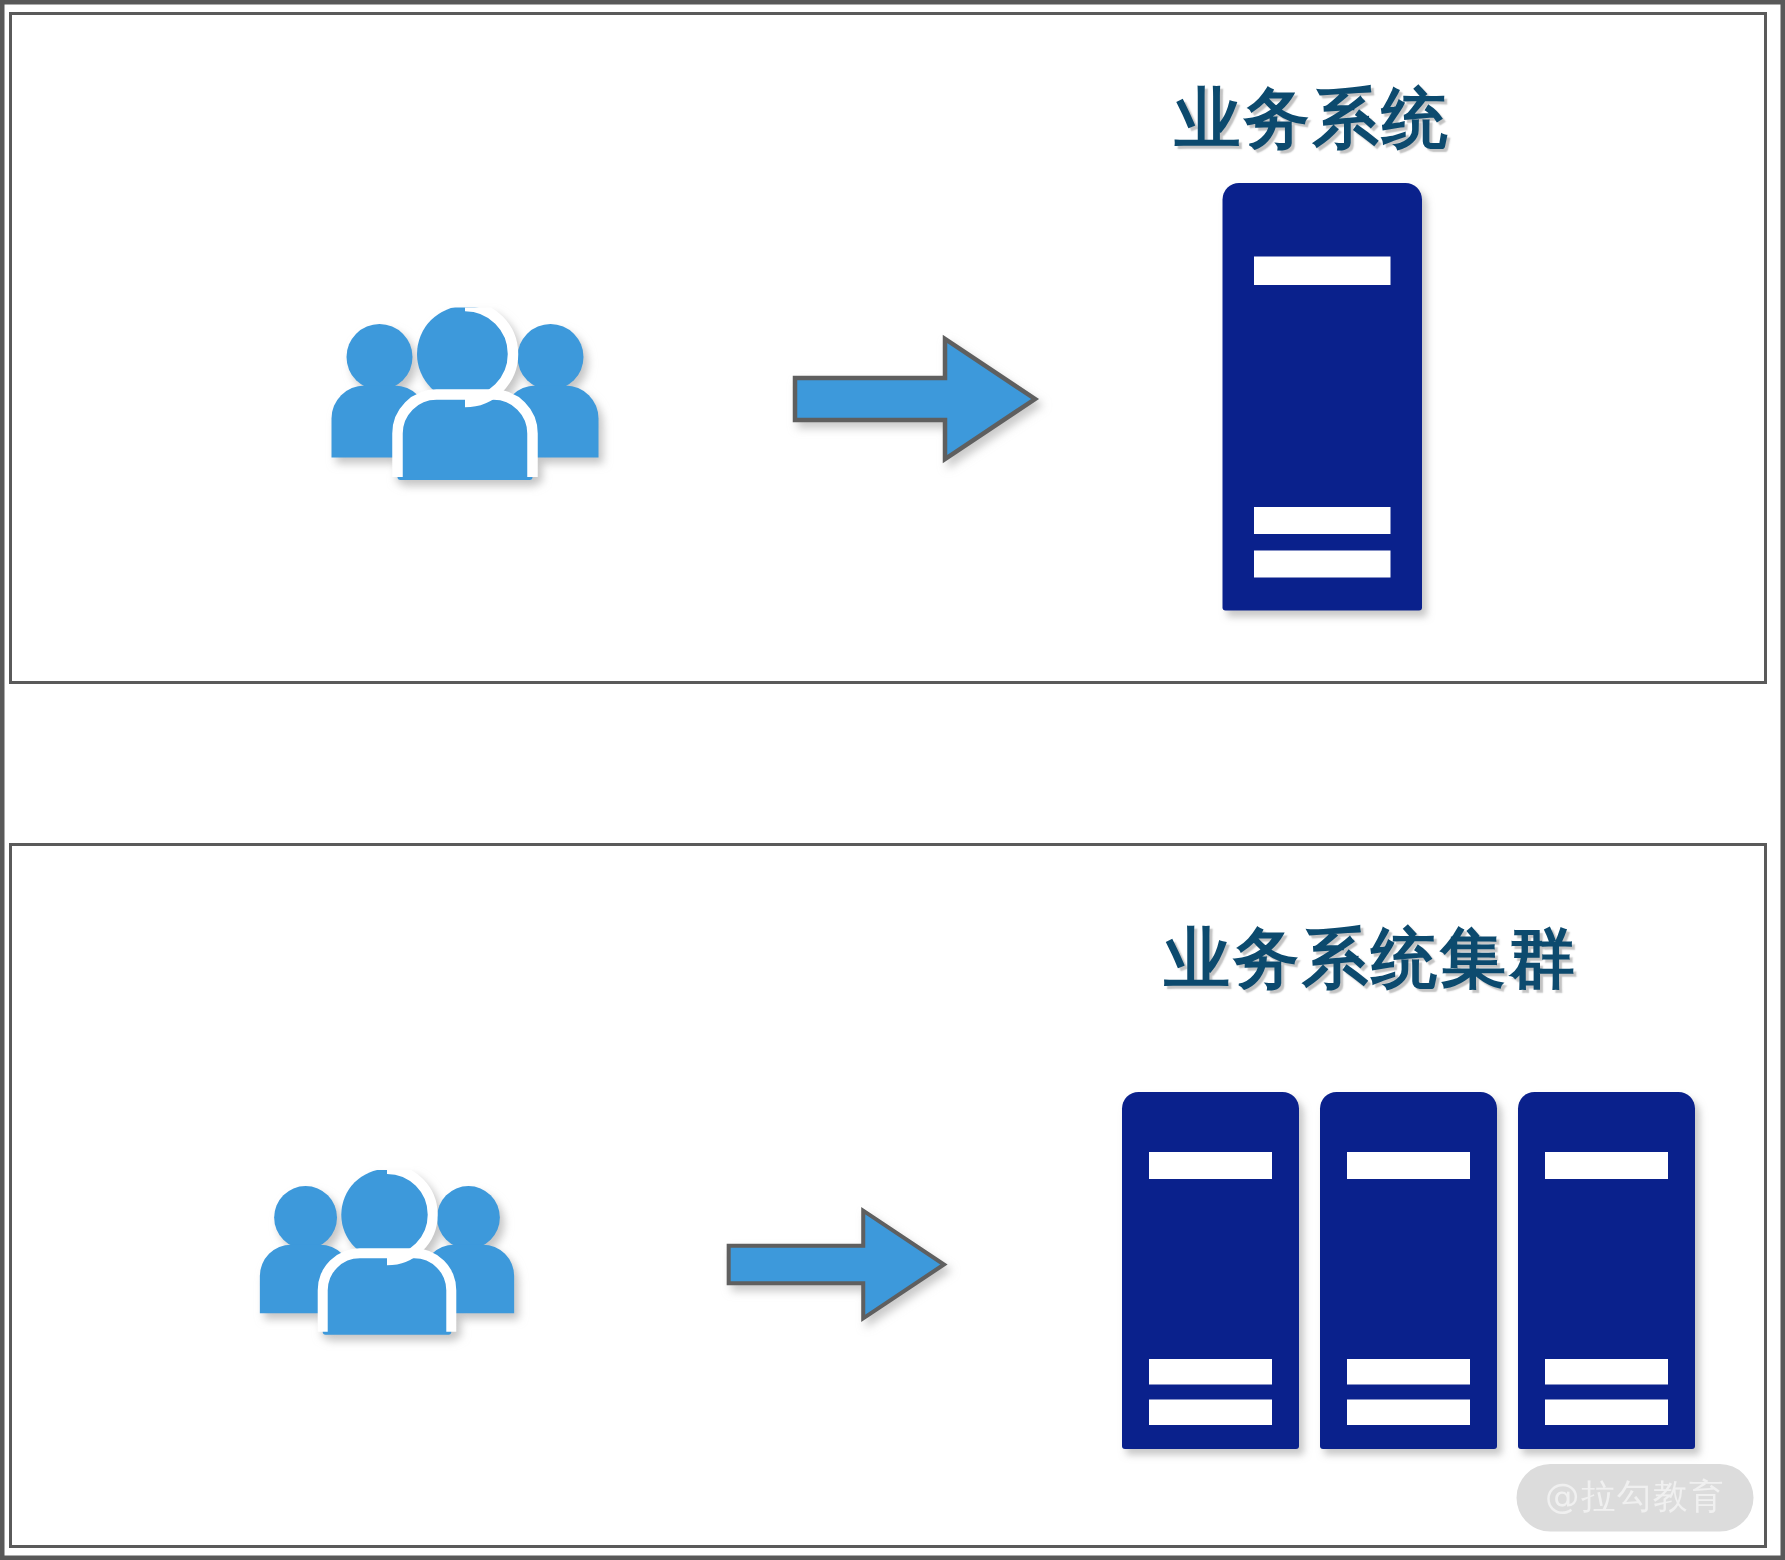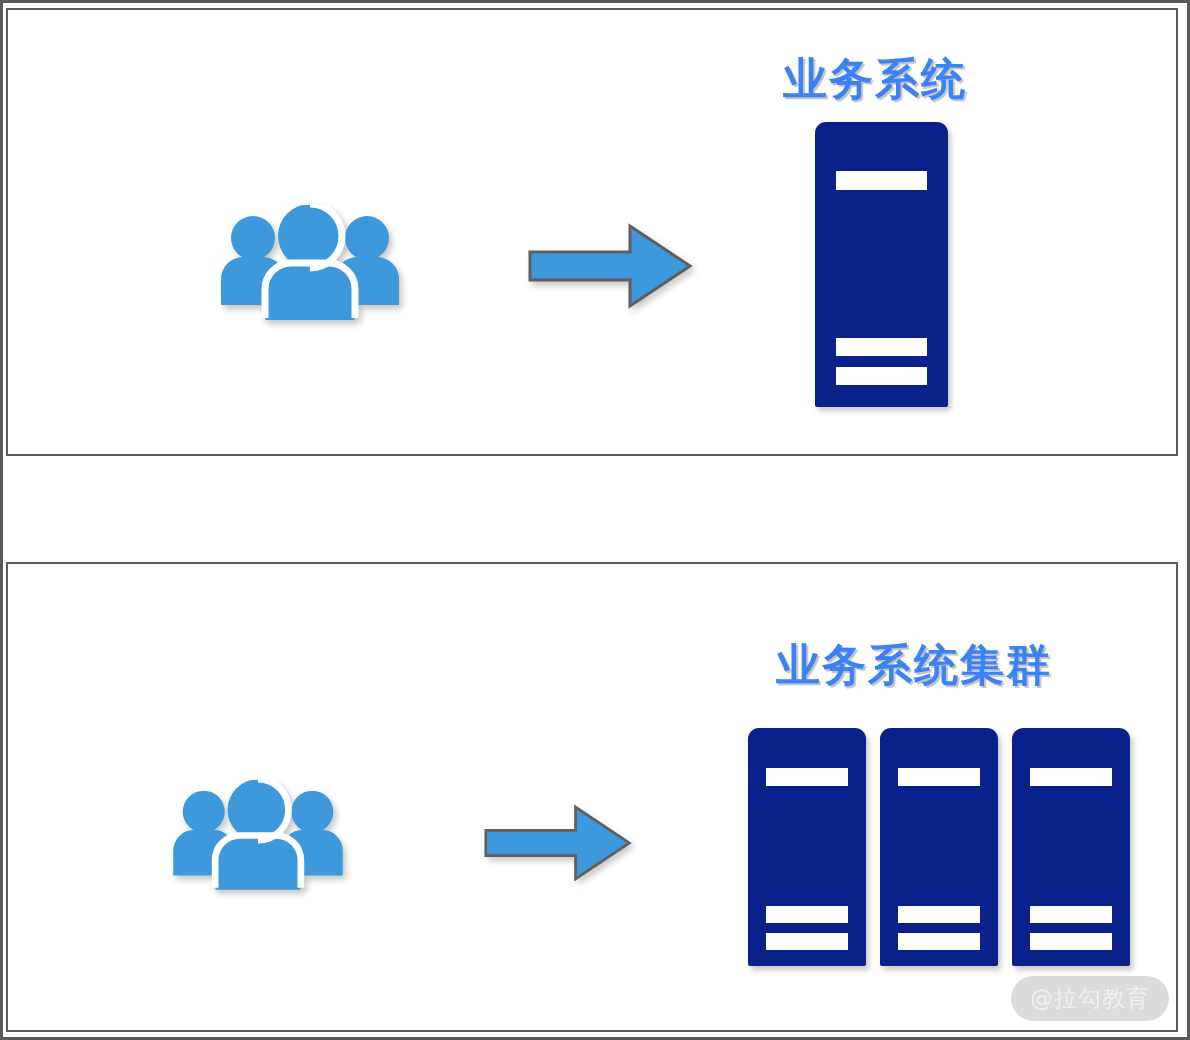--- a/index.html
+++ b/index.html
@@ -32,30 +32,30 @@
     background: #ffffff;
     border: 2px solid #5a5a5a;
     box-sizing: border-box;
   }
   .panel-top { left: 6px;  top: 8px;   width: 1172px; height: 448px; }
   .panel-bottom { left: 6px; top: 562px; width: 1172px; height: 470px; }
 
   
   .panel-title {
     position: absolute;
-    color: #3b82f6;
+    color: #0c4a6e;
     font-size: 44px;
     font-weight: 700;
     letter-spacing: 2px;
     white-space: nowrap;
     text-shadow: 2px 2px 1px rgba(120,120,120,0.45);
     font-family: "DejaVu Sans", "Liberation Sans", sans-serif;
   }
   .title-top    { left: 783px; top: 50px; }
-  .title-bottom { left: 776px; top: 636px; }
+  .title-bottom { left: 776px; top: 610px; }
 
   
   .people {
     position: absolute;
     filter: drop-shadow(3px 4px 3px rgba(150,150,150,0.55));
   }
 
   
   .arrow {
     position: absolute;

